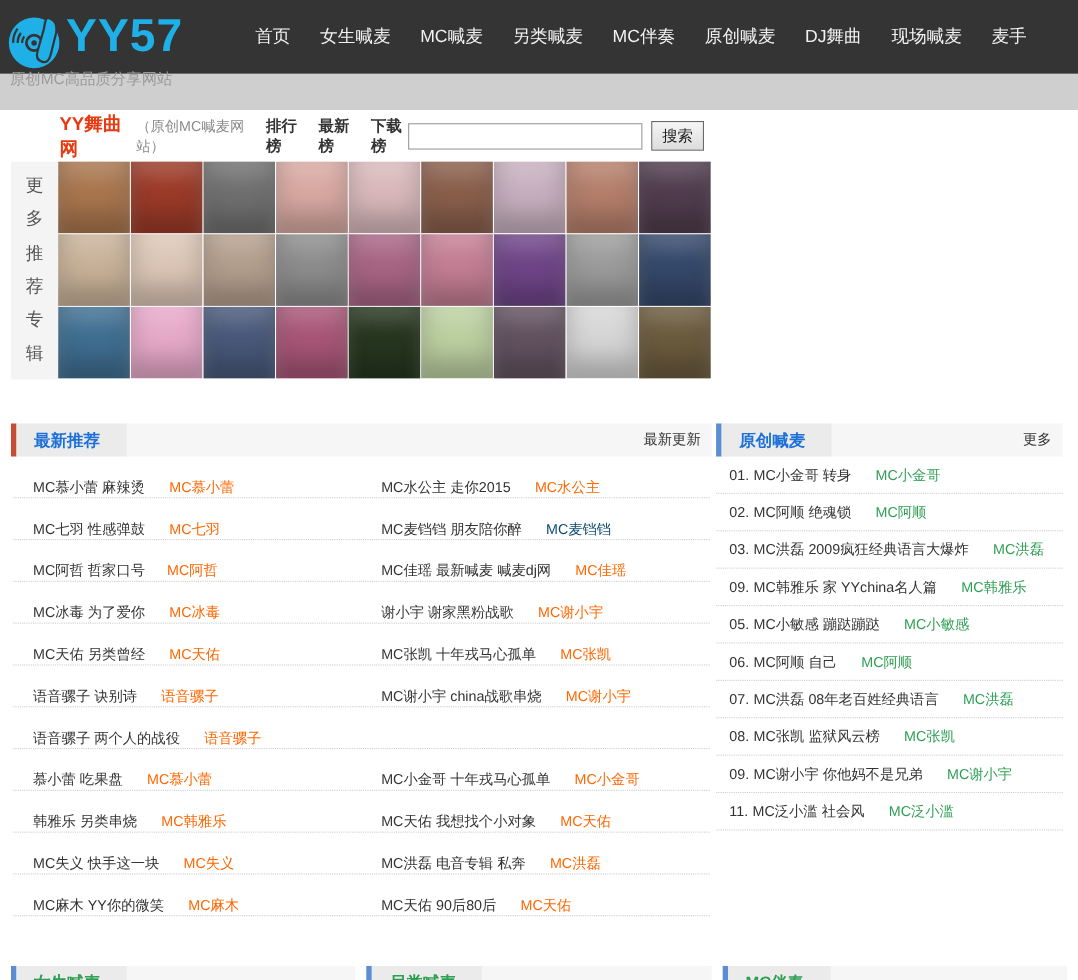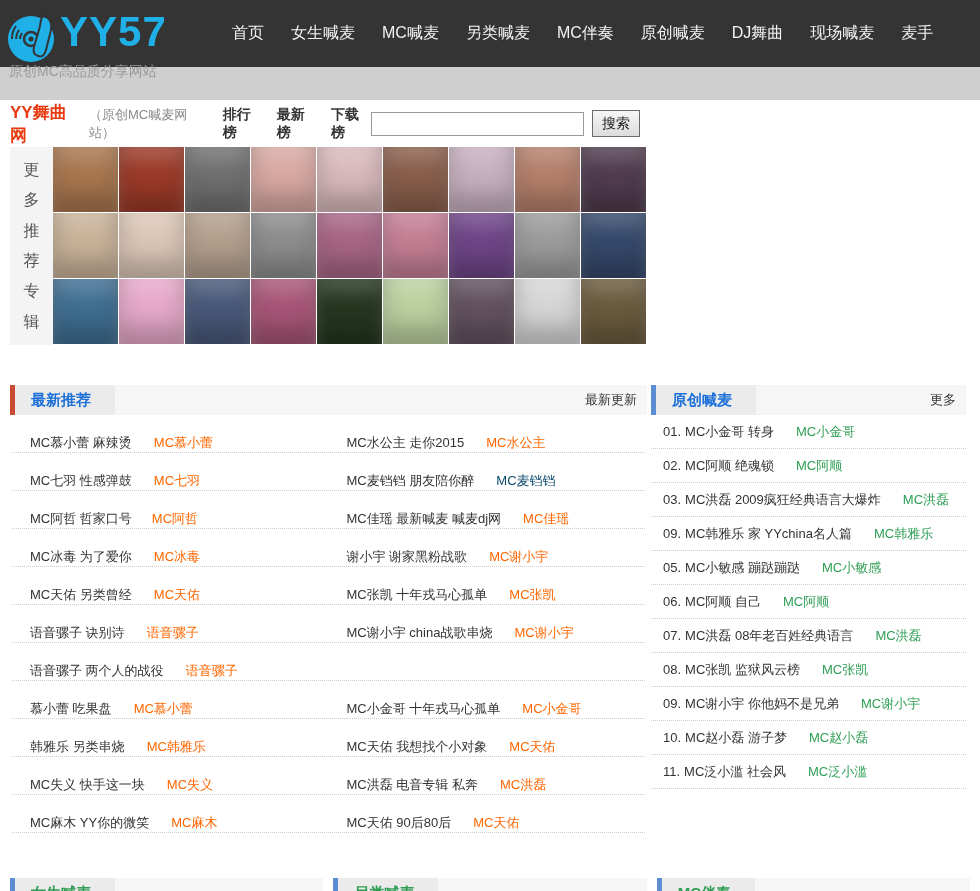--- a/index.html
+++ b/index.html
@@ -9,21 +9,21 @@
   .logo{position:relative;width:190px;height:54px;flex:0 0 auto;}
   .logo-icon{position:absolute;left:6px;top:5px;}
   .logo-title{position:absolute;left:60px;top:1px;font-size:42px;font-weight:bold;color:#1fb0e8;letter-spacing:1px;}
   .logo-tagline{position:absolute;left:9px;top:56px;font-size:14px;color:#9a9a9a;white-space:nowrap;}
   .nav{display:flex;align-items:center;gap:27px;margin-left:42px;}
   .nav a{color:#f2f2f2;font-size:16px;text-decoration:none;white-space:nowrap;cursor:pointer;}
   
   .graystrip{height:33px;background:#cfcfcf;}
   
   .toolbar{height:47px;display:flex;align-items:center;padding:0 10px;background:#fff;}
-  .site-name{color:#e83a10;font-size:17px;font-weight:bold;margin-right:8px;}
+  .site-name{color:#e83a10;font-size:17px;font-weight:bold;margin-right:8px;margin-left:44px;}
   .site-desc{color:#8a8a8a;font-size:13px;margin-right:14px;}
   .rank-links{display:flex;gap:14px;}
   .rank-links a{color:#333;font-size:14px;font-weight:bold;text-decoration:none;cursor:pointer;}
   .search-wrap{margin-left:auto;display:flex;align-items:center;margin-right:330px;}
   .search-input{width:203px;height:22px;border:1px solid #9a9a9a;background:#fff;font-size:13px;padding:0 4px;outline:none;}
   .search-btn{margin-left:8px;width:48px;height:27px;background:linear-gradient(#f6f6f6,#dcdcdc);
     border:1px solid #6a6a6a;font-size:14px;color:#222;cursor:pointer;
     font-family:"Liberation Sans","DejaVu Sans",sans-serif;}
   
   .featured{margin:0 10px;width:637px;display:flex;}
@@ -313,25 +313,20 @@
           <span class="rank-num">08.</span>
           <span class="song-title">MC张凯 监狱风云榜</span>
           <a class="artist-link green" style="color: rgb(46, 158, 84);">MC张凯</a>
         </div>
         <div class="orig-row">
           <span class="rank-num">09.</span>
           <span class="song-title">MC谢小宇 你他妈不是兄弟</span>
           <a class="artist-link green" style="color: rgb(46, 158, 84);">MC谢小宇</a>
         </div>
         <div class="orig-row">
-          <span class="rank-num">10.</span>
-          <span class="song-title">MC赵小磊 游子梦</span>
-          <a class="artist-link green" style="color: rgb(46, 158, 84);">MC赵小磊</a>
-        </div>
-        <div class="orig-row">
           <span class="rank-num">11.</span>
           <span class="song-title">MC泛小滥 社会风</span>
           <a class="artist-link green" style="color: rgb(46, 158, 84);">MC泛小滥</a>
         </div>
       </div>
   </div>
 
 </div>
 
 <div class="bottom-row" id="bottom-row">

